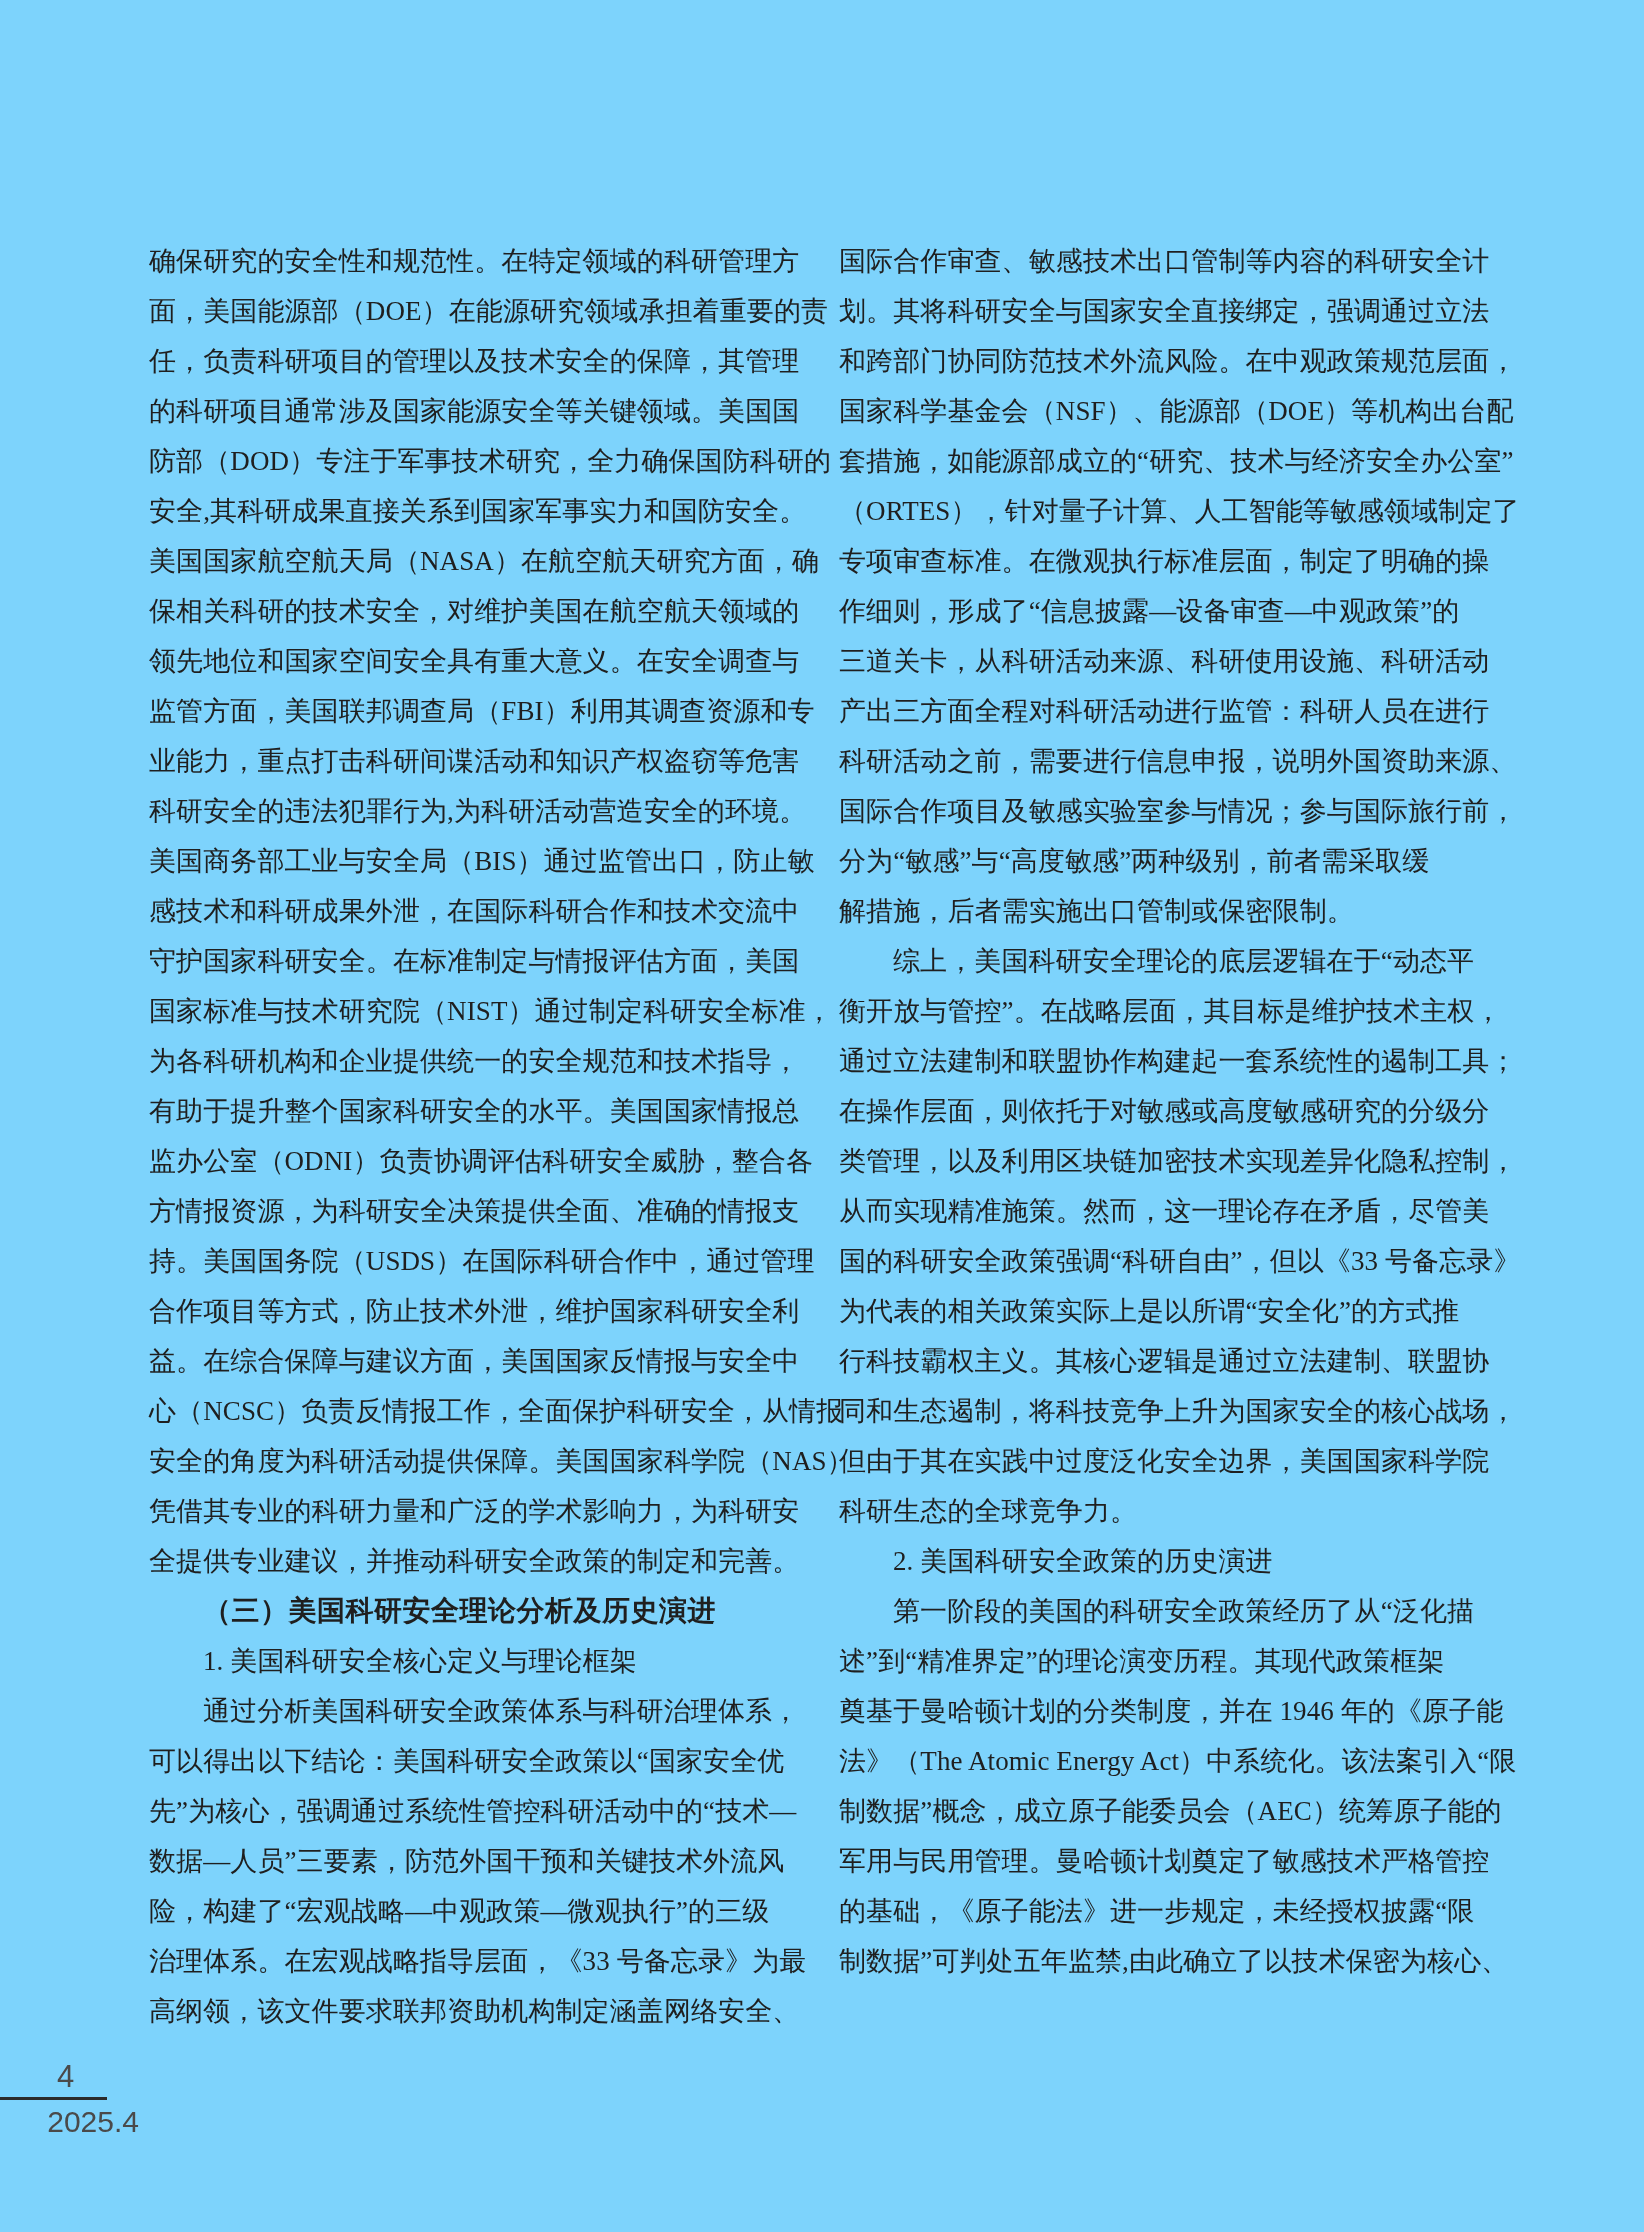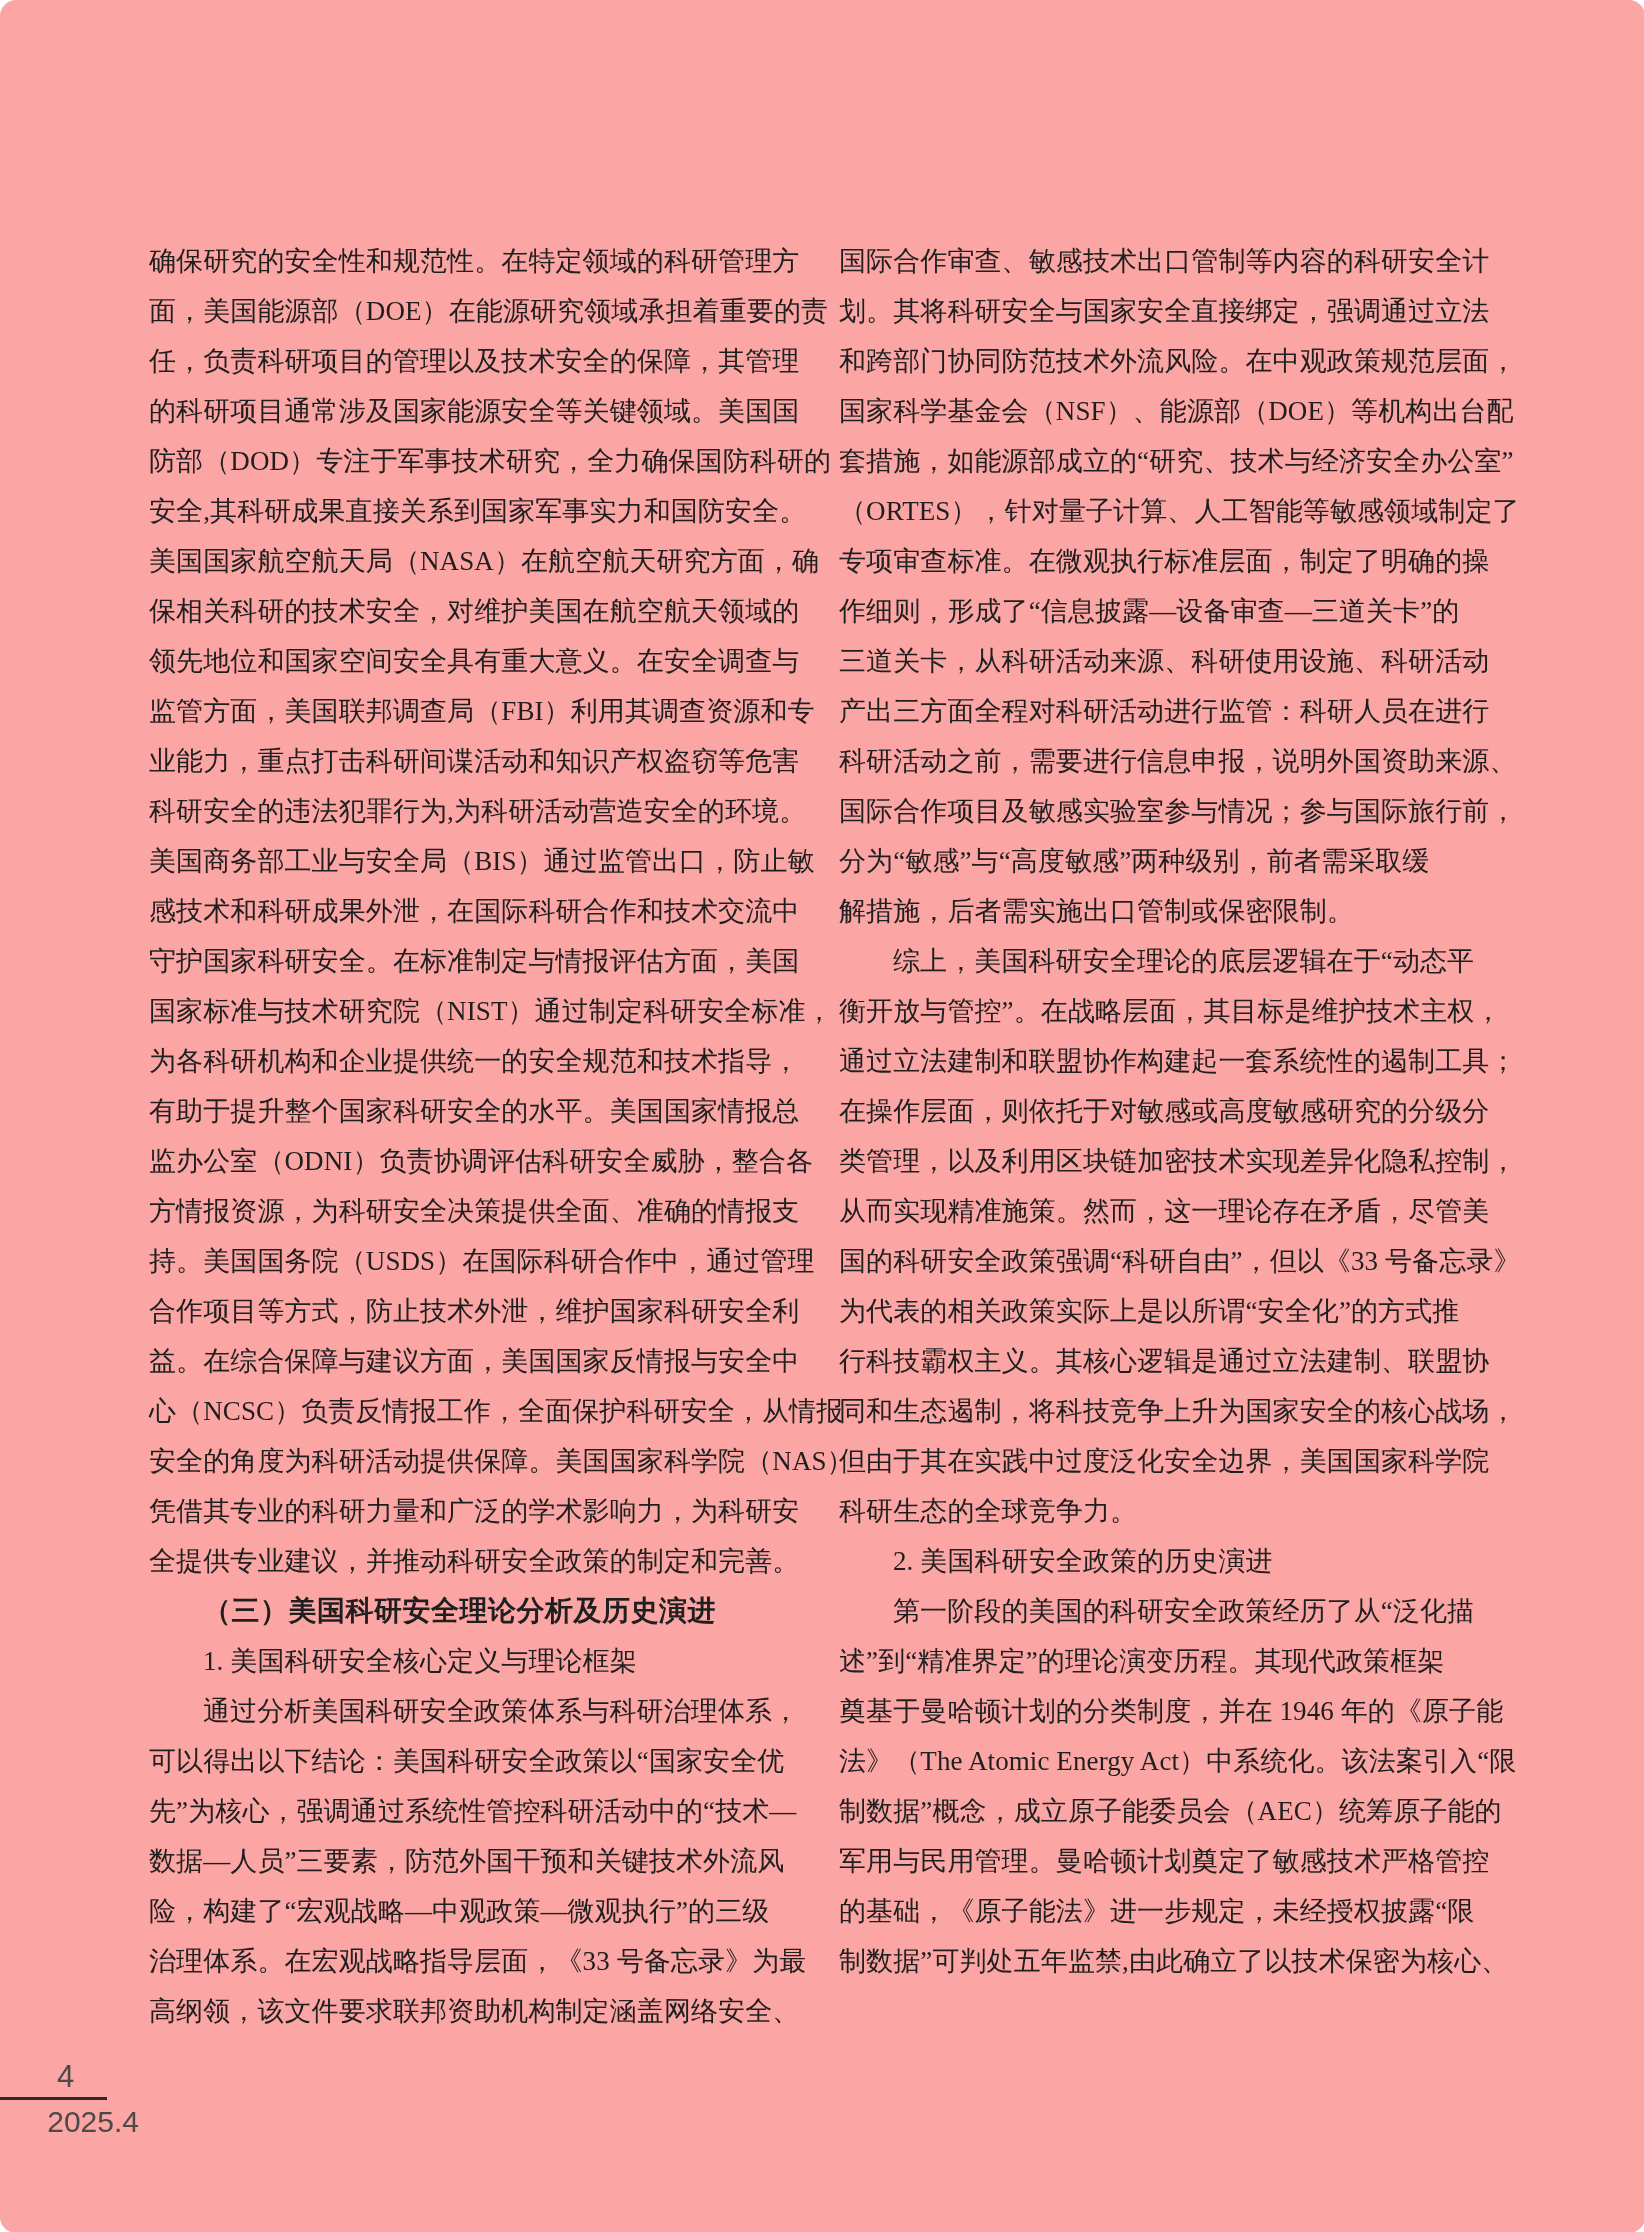--- a/index.html
+++ b/index.html
@@ -4,25 +4,24 @@
 <style>
   html, body {
     margin: 0;
     padding: 0;
     background: #ffffff;
   }
   .page {
     position: relative;
     width: 1645px;
     height: 2233px;
-    background: #fca5a5;
+    background: #7dd3fc;
     overflow: hidden;
     font-family: "Liberation Serif", serif;
     color: #1f1f1f;
-    border-radius: 16px;
   }
   .text-column {
     position: absolute;
     top: 236px;
     width: 657px;
   }
   .col-left  { left: 149px; }
   .col-right { left: 839px; }
   .line {
     height: 50px;
@@ -117,21 +116,21 @@
     </div>
 
   <div class="text-column col-right">
       <div class="line">国际合作审查、敏感技术出口管制等内容的科研安全计</div>
       <div class="line">划。其将科研安全与国家安全直接绑定，强调通过立法</div>
       <div class="line">和跨部门协同防范技术外流风险。在中观政策规范层面，</div>
       <div class="line">国家科学基金会（NSF）、能源部（DOE）等机构出台配</div>
       <div class="line">套措施，如能源部成立的“研究、技术与经济安全办公室”</div>
       <div class="line">（ORTES），针对量子计算、人工智能等敏感领域制定了</div>
       <div class="line">专项审查标准。在微观执行标准层面，制定了明确的操</div>
-      <div class="line">作细则，形成了“信息披露—设备审查—三道关卡”的</div>
+      <div class="line">作细则，形成了“信息披露—设备审查—中观政策”的</div>
       <div class="line">三道关卡，从科研活动来源、科研使用设施、科研活动</div>
       <div class="line">产出三方面全程对科研活动进行监管：科研人员在进行</div>
       <div class="line">科研活动之前，需要进行信息申报，说明外国资助来源、</div>
       <div class="line">国际合作项目及敏感实验室参与情况；参与国际旅行前，</div>
       <div class="line">分为“敏感”与“高度敏感”两种级别，前者需采取缓</div>
       <div class="line">解措施，后者需实施出口管制或保密限制。</div>
       <div class="line indent">综上，美国科研安全理论的底层逻辑在于“动态平</div>
       <div class="line">衡开放与管控”。在战略层面，其目标是维护技术主权，</div>
       <div class="line">通过立法建制和联盟协作构建起一套系统性的遏制工具；</div>
       <div class="line">在操作层面，则依托于对敏感或高度敏感研究的分级分</div>

